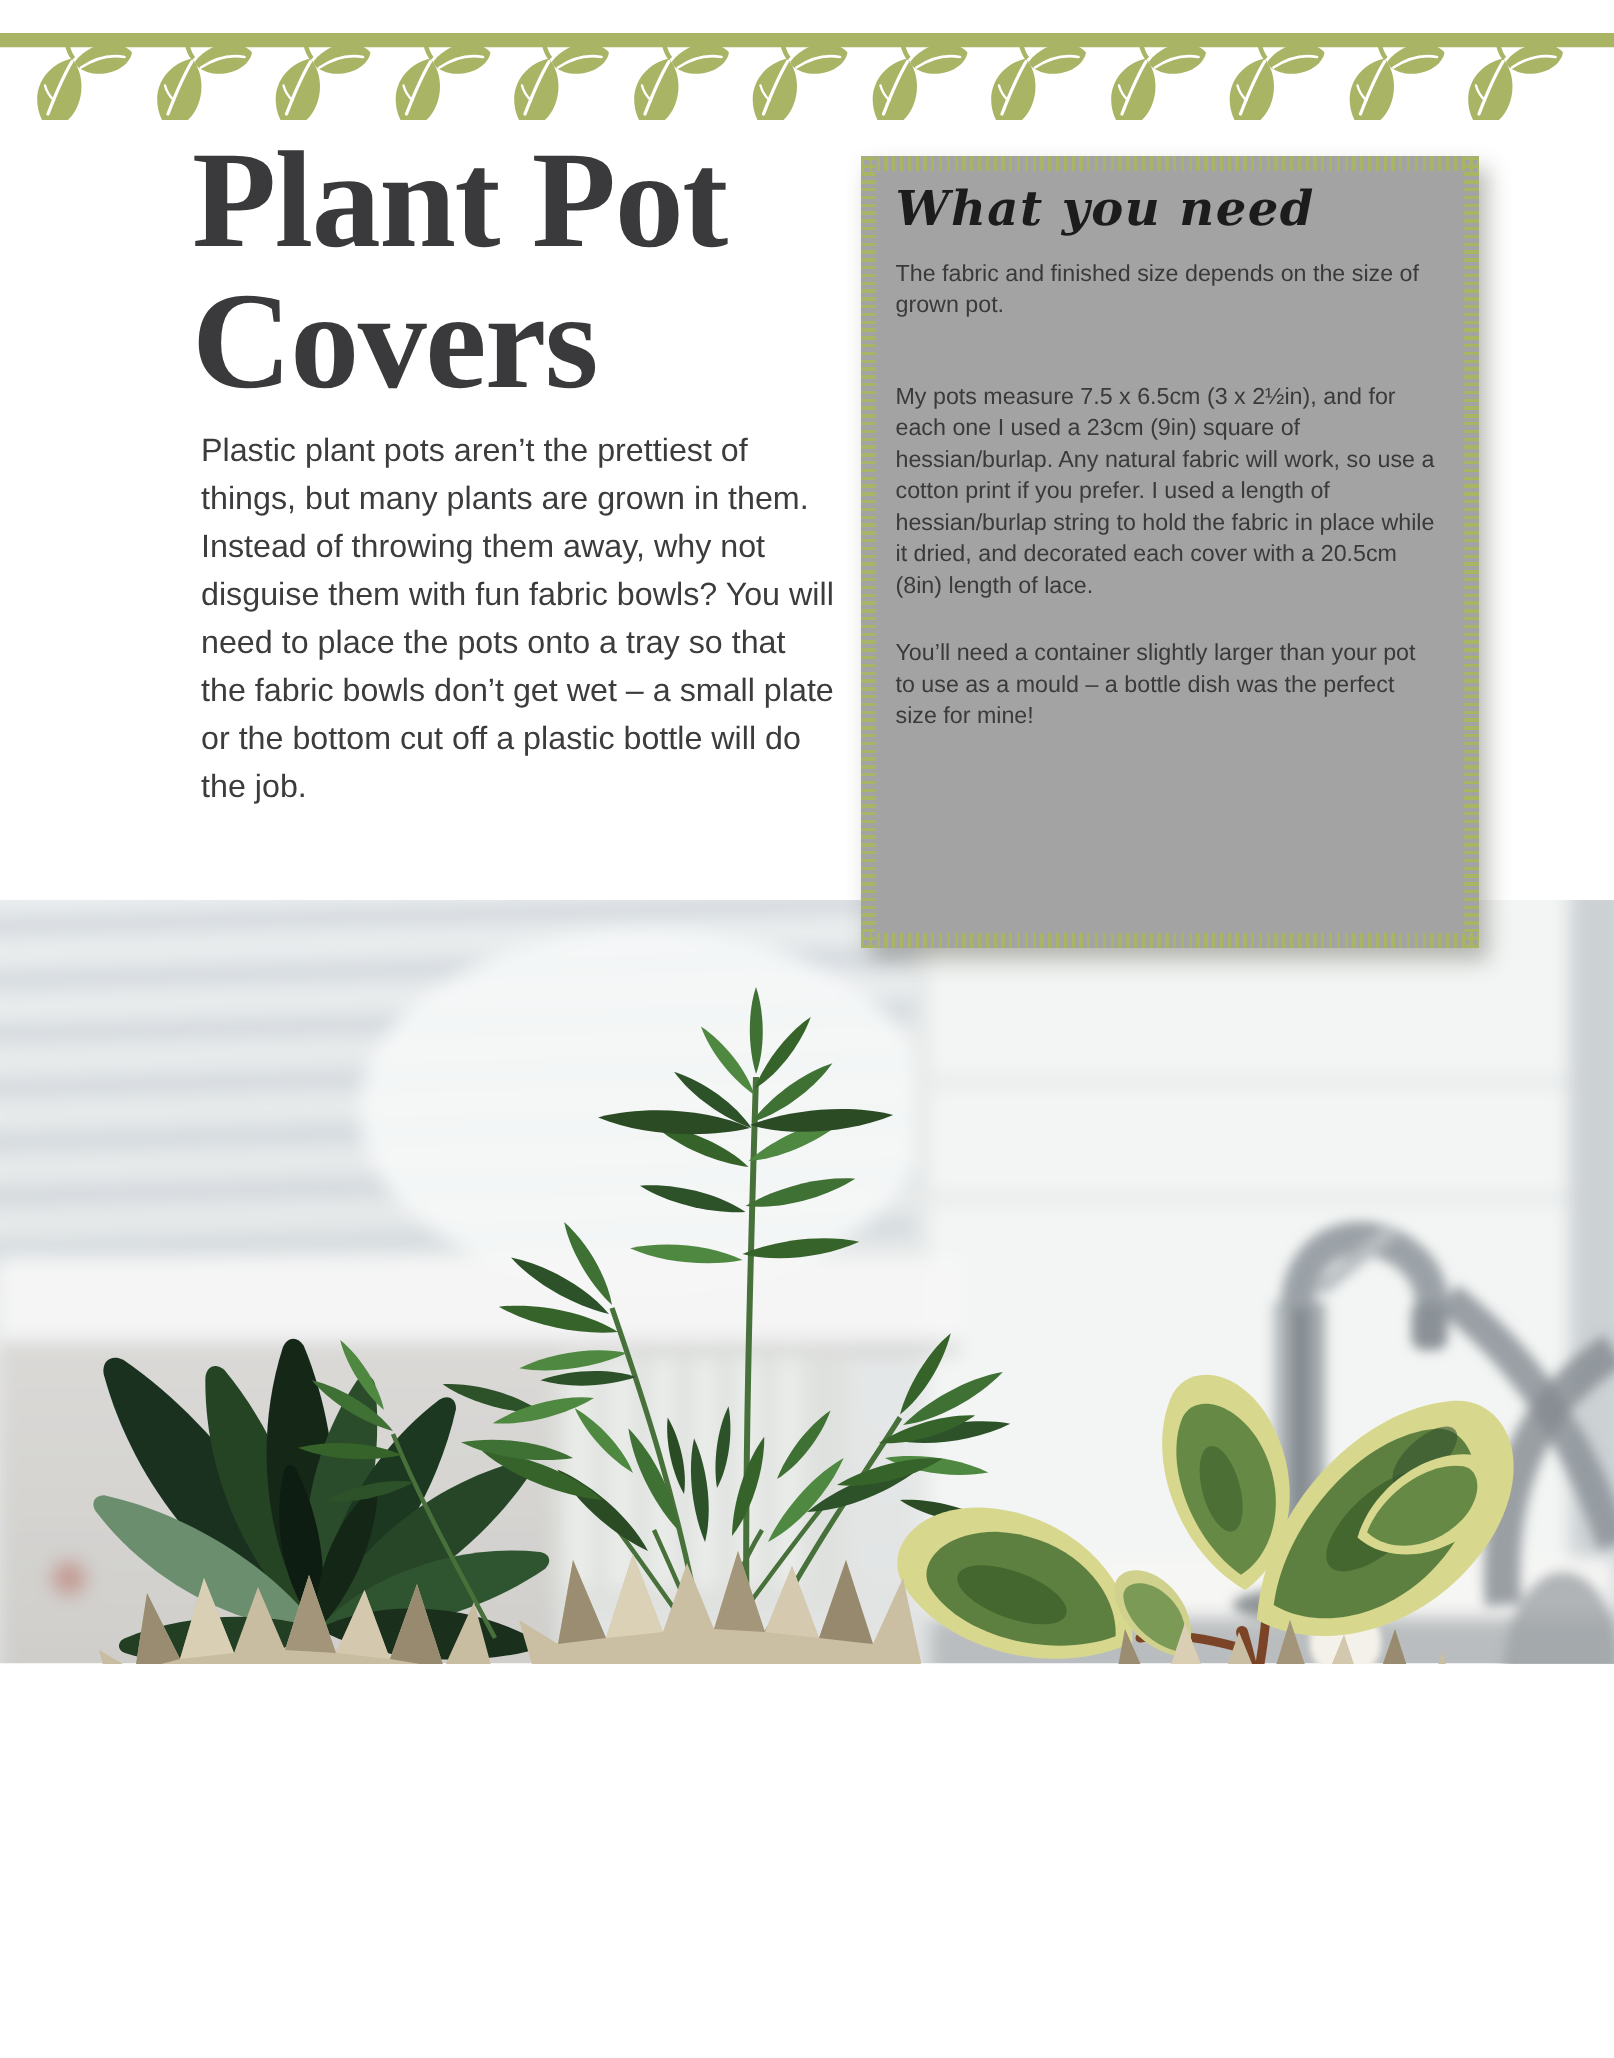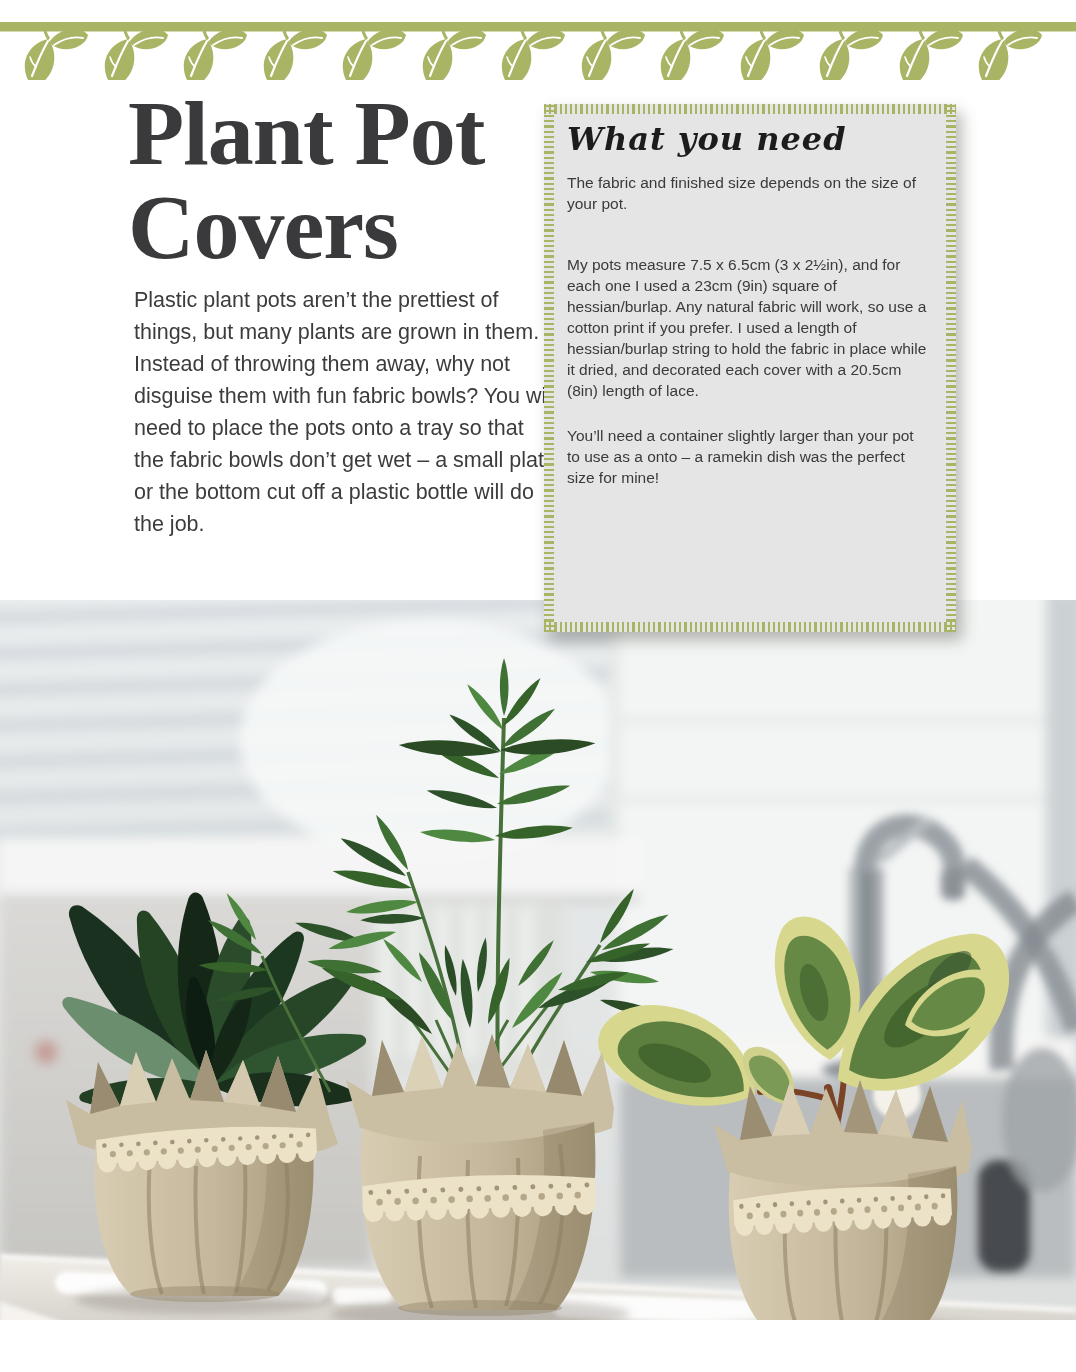--- a/index.html
+++ b/index.html
@@ -4,21 +4,21 @@
 <style>
   :root{
     --olive:#a9b465;
     --title:#3a3a3c;
     --body:#3c3c3e;
   }
   *{box-sizing:border-box;}
   html,body{margin:0;padding:0;background:#ffffff;}
   .page{
     position:relative;
-    width:1076px;height:1320px;
+    width:1076px;height:1109px;
     margin:0 auto;
     background:#ffffff;
     overflow:hidden;
     font-family:"Liberation Sans", sans-serif;
     color:var(--body);
   }
   
   .garland{position:absolute;top:0;left:0;width:1076px;height:80px;}
   
   .page-title{
@@ -28,22 +28,22 @@
     font-size:92px;line-height:94px;
     letter-spacing:-1px;
     color:var(--title);
   }
   .intro{
     position:absolute;left:131px;top:281px;width:424px;margin:3px;
     font-size:21.5px;line-height:32px;color:var(--body);
   }
   
   .need-box{
-    position:absolute;left:544px;top:104px;width:412px;height:528px;
-    background:#e5e5e5;
+    position:absolute;left:574px;top:104px;width:412px;height:528px;
+    background:#a3a3a3;
     box-shadow:6px 8px 14px rgba(75,75,65,.38);
     z-index:3;
   }
   .tick{position:absolute;}
   .tick.h{left:0;right:0;height:10px;background:repeating-linear-gradient(90deg,var(--olive) 0 2.2px, transparent 2.2px 5.2px);}
   .tick.h.top{top:0;}
   .tick.h.bot{bottom:0;}
   .tick.v{top:0;bottom:0;width:10px;background:repeating-linear-gradient(0deg,var(--olive) 0 2.2px, transparent 2.2px 5.2px);}
   .tick.v.left{left:0;}
   .tick.v.right{right:0;}
@@ -98,23 +98,23 @@
 
   <p class="intro">Plastic plant pots aren’t the prettiest of things, but many plants are grown in them. Instead of throwing them away, why not disguise them with fun fabric bowls? You will need to place the pots onto a tray so that the fabric bowls don’t get wet – a small plate or the bottom cut off a plastic bottle will do the job.</p>
 
   <aside class="need-box">
     <div class="tick h top"></div>
     <div class="tick h bot"></div>
     <div class="tick v left"></div>
     <div class="tick v right"></div>
     <div class="need-content">
       <h2 class="need-heading">What you need</h2>
-      <p class="need-p first">The fabric and finished size depends on the size of your pot.</p>
+      <p class="need-p first">The fabric and finished size depends on the size of grown pot.</p>
       <p class="need-p">My pots measure 7.5 x 6.5cm (3 x 2½in), and for each one I used a 23cm (9in) square of hessian/burlap. Any natural fabric will work, so use a cotton print if you prefer. I used a length of hessian/burlap string to hold the fabric in place while it dried, and decorated each cover with a 20.5cm (8in) length of lace.</p>
-      <p class="need-p">You’ll need a container slightly larger than your pot to use as a onto – a ramekin dish was the perfect size for mine!</p>
+      <p class="need-p">You’ll need a container slightly larger than your pot to use as a mould – a bottle dish was the perfect size for mine!</p>
     </div>
   </aside>
 
   <figure class="photo">
     <svg width="1076" height="772" viewBox="0 0 1076 772">
       <defs>
         <linearGradient id="bgGrad" x1="0" y1="0" x2="0" y2="1">
           <stop offset="0" stop-color="#eaedee"></stop>
             <stop offset="1" stop-color="#dcdedd"></stop>
         </linearGradient>

